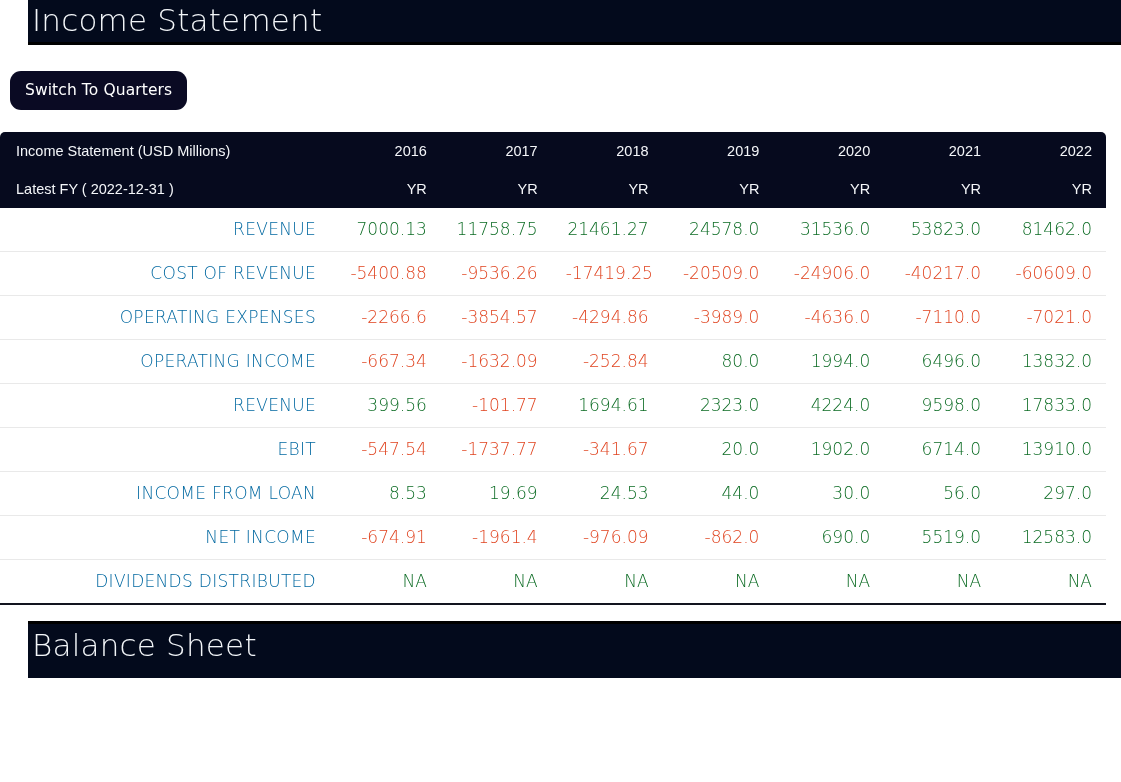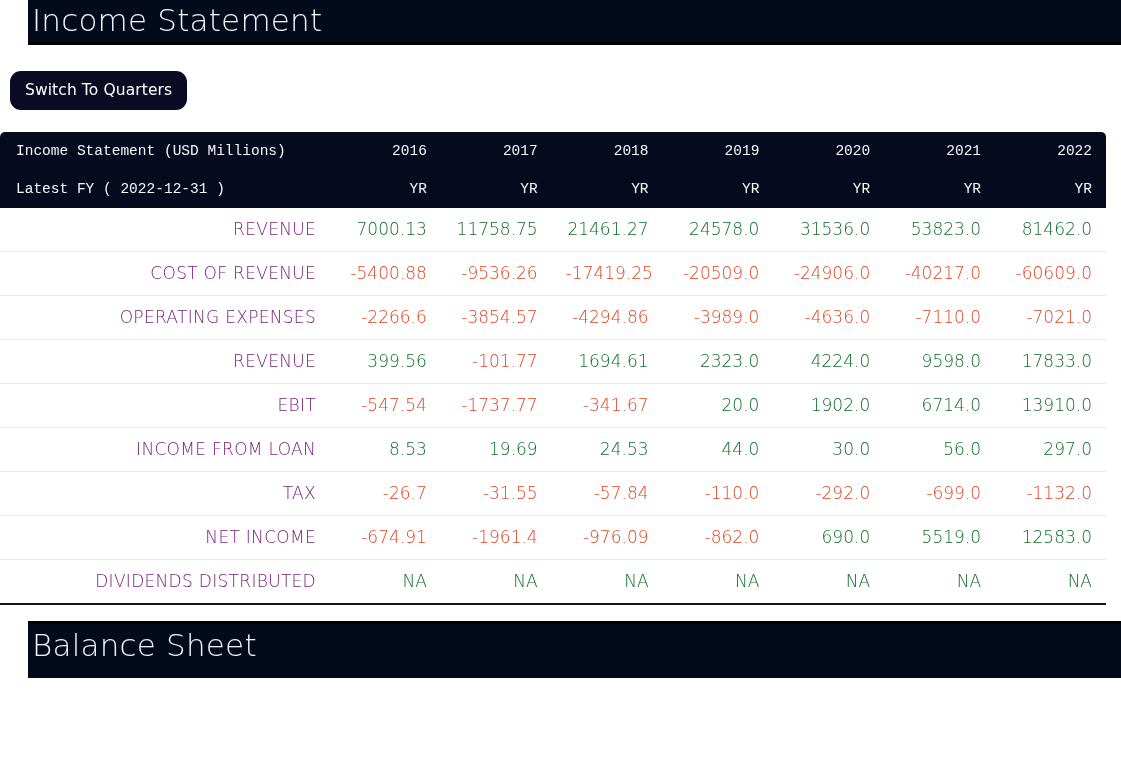--- a/index.html
+++ b/index.html
@@ -72,21 +72,21 @@
   table.fin thead tr:first-child th:first-child {
     border-top-left-radius: 5px;
   }
   table.fin thead tr:first-child th:last-child {
     border-top-right-radius: 5px;
   }
   table.fin th {
     color: #f4f6f9;
     font-size: 14.5px;
     font-weight: 400;
-    font-family: Liberation Mono, monospace;
+    font-family: Liberation Sans, sans-serif;
     padding: 11px 14px 11px 14px;
     text-align: right;
     white-space: nowrap;
   }
   table.fin th.label-col {
     text-align: left;
     width: 330px;
     padding-left: 16px;
   }
   table.fin tbody td {
@@ -96,21 +96,21 @@
     border-top: 1px solid #e9e9e9;
     font-family: "DejaVu Sans", sans-serif;
     font-weight: 300;
     white-space: nowrap;
   }
   table.fin tbody tr:first-child td {
     border-top: none;
   }
   td.row-label {
     text-align: left;
-    color: #701a75;
+    color: #0369a1;
     letter-spacing: 0.3px;
     padding-left: 16px;
     font-weight: 300;
   }
   td.val.pos { color: #0b6b23; margin-top: 41px; }
   td.val.neg { color: #e0431f; }
   td.val.na  { color: #0b6b23; }
 
   .spacer-sm { height: 16px; }
 </style>
@@ -174,20 +174,30 @@
           <td class="row-label">OPERATING EXPENSES</td>
           <td class="val neg">-2266.6</td>
           <td class="val neg">-3854.57</td>
           <td class="val neg">-4294.86</td>
           <td class="val neg">-3989.0</td>
           <td class="val neg">-4636.0</td>
           <td class="val neg">-7110.0</td>
           <td class="val neg">-7021.0</td>
         </tr>
         <tr>
+          <td class="row-label">OPERATING INCOME</td>
+          <td class="val neg">-667.34</td>
+          <td class="val neg">-1632.09</td>
+          <td class="val neg">-252.84</td>
+          <td class="val pos">80.0</td>
+          <td class="val pos">1994.0</td>
+          <td class="val pos">6496.0</td>
+          <td class="val pos">13832.0</td>
+        </tr>
+        <tr>
           <td class="row-label">REVENUE</td>
           <td class="val pos">399.56</td>
           <td class="val neg">-101.77</td>
           <td class="val pos">1694.61</td>
           <td class="val pos">2323.0</td>
           <td class="val pos">4224.0</td>
           <td class="val pos">9598.0</td>
           <td class="val pos">17833.0</td>
         </tr>
         <tr>
@@ -204,30 +214,20 @@
           <td class="row-label">INCOME FROM LOAN</td>
           <td class="val pos">8.53</td>
           <td class="val pos">19.69</td>
           <td class="val pos">24.53</td>
           <td class="val pos">44.0</td>
           <td class="val pos">30.0</td>
           <td class="val pos">56.0</td>
           <td class="val pos">297.0</td>
         </tr>
         <tr>
-          <td class="row-label">TAX</td>
-          <td class="val neg">-26.7</td>
-          <td class="val neg">-31.55</td>
-          <td class="val neg">-57.84</td>
-          <td class="val neg">-110.0</td>
-          <td class="val neg">-292.0</td>
-          <td class="val neg">-699.0</td>
-          <td class="val neg">-1132.0</td>
-        </tr>
-        <tr>
           <td class="row-label">NET INCOME</td>
           <td class="val neg">-674.91</td>
           <td class="val neg">-1961.4</td>
           <td class="val neg">-976.09</td>
           <td class="val neg">-862.0</td>
           <td class="val pos">690.0</td>
           <td class="val pos">5519.0</td>
           <td class="val pos">12583.0</td>
         </tr>
         <tr>

